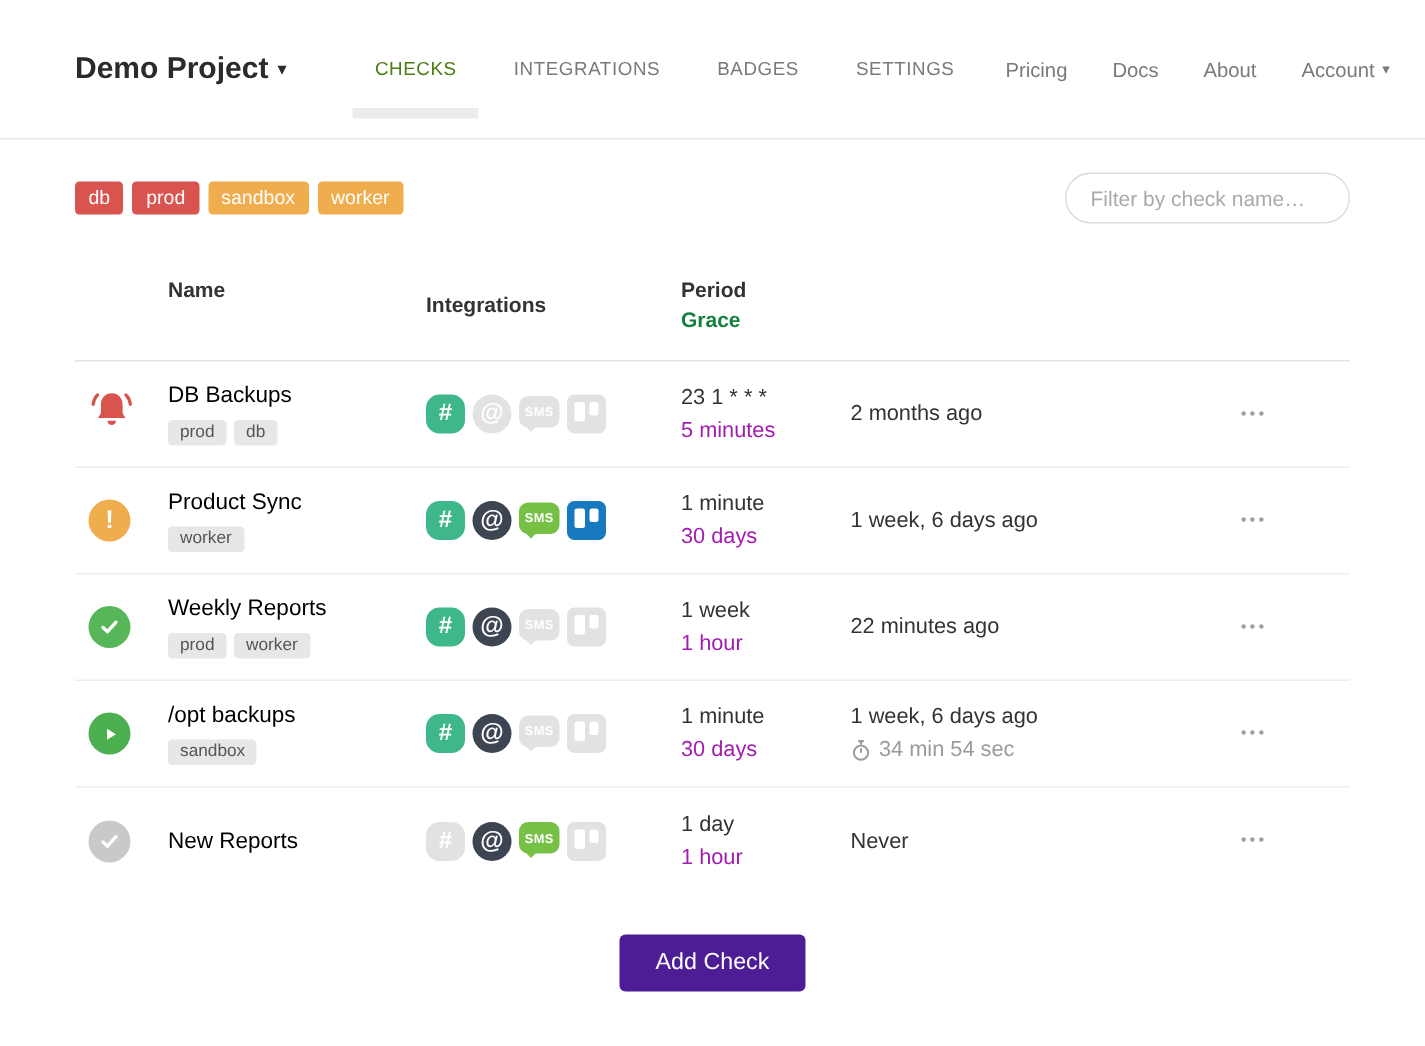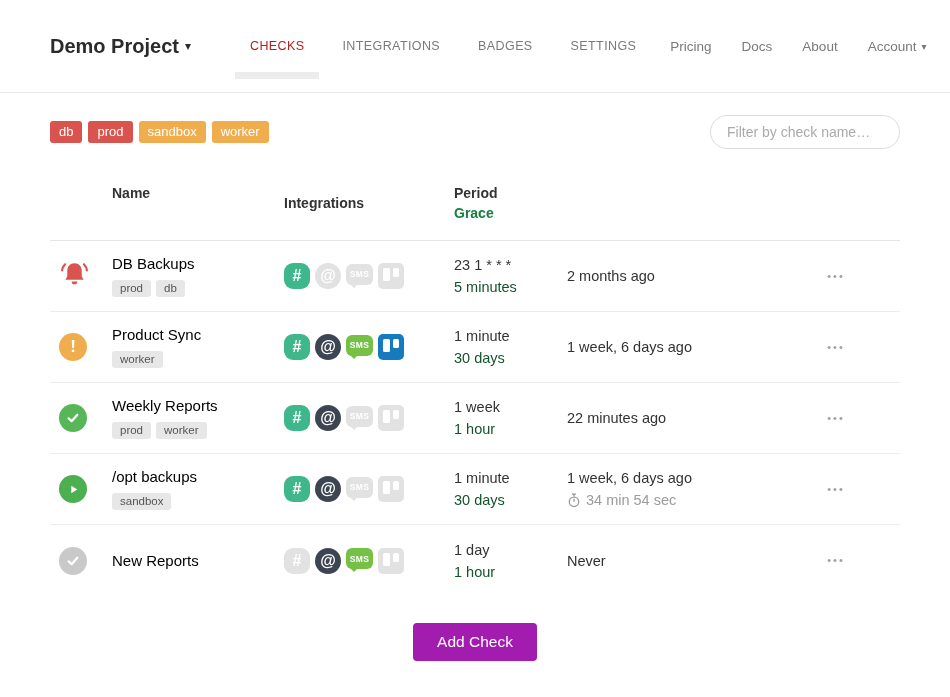--- a/index.html
+++ b/index.html
@@ -22,21 +22,21 @@
     font-size:20px; font-weight:bold; color:#2b2b2b;
     margin-right:40px; cursor:pointer; white-space:nowrap;
   }
   .brand .caret { font-size:12px; color:#2b2b2b; }
   .tabs { display:flex; }
   .tab {
     position:relative; display:flex; align-items:center;
     padding:0 19px; font-size:12.5px; letter-spacing:.4px;
     color:#7a7a7a; cursor:pointer; white-space:nowrap;
   }
-  .tab.active { color:#b91c1c; }
+  .tab.active { color:#4d7c0f; }
   .tab.active::after {
     content:""; position:absolute; left:4px; right:4px; bottom:0;
     height:7px; background:#ececec;
   }
   .nav-right { margin-left:auto; display:flex; align-items:center; }
   .nav-link {
     font-size:13.5px; color:#7a7a7a; cursor:pointer;
     padding:0 15px; white-space:nowrap; display:flex; align-items:center; gap:5px;
   }
   .nav-link:last-child { padding-right:0; }
@@ -123,35 +123,35 @@
     width:6.5px; height:13px; background:#fff; border-radius:1.5px;
   }
   .ig-trello::after {
     content:""; position:absolute; right:5px; top:5px;
     width:6.5px; height:9px; background:#fff; border-radius:1.5px;
   }
   .ig.inactive { background:#e2e2e2; }
 
   
   .period, .lastping { font-size:14.5px; color:#333; line-height:20px; }
-  .grace { font-size:14.5px; color:#14532d; line-height:20px; margin-top:2px; }
+  .grace { font-size:14.5px; color:#a21caf; line-height:20px; margin-top:2px; }
   .duration {
     font-size:14.5px; color:#9b9b9b; line-height:20px; margin-top:2px;
     display:flex; align-items:center; gap:5px;
   }
 
   .menu-dots {
     color:#9aa0a6; font-size:11px; letter-spacing:2px;
     cursor:pointer; line-height:1;
   }
 
   
   .btn-wrap { display:flex; justify-content:center; margin-top:27px; }
   .add-check {
-    background:#a21caf; color:#fff; border:none; border-radius:4px;
+    background:#4c1d95; color:#fff; border:none; border-radius:4px;
     font-size:15.5px; padding:10px 24px; cursor:pointer;
     font-family:"Liberation Sans","DejaVu Sans",sans-serif;
   }
 </style>
 </head>
 <body>
 
 <div class="topnav">
   <div class="brand">
     <span>Demo Project</span>

